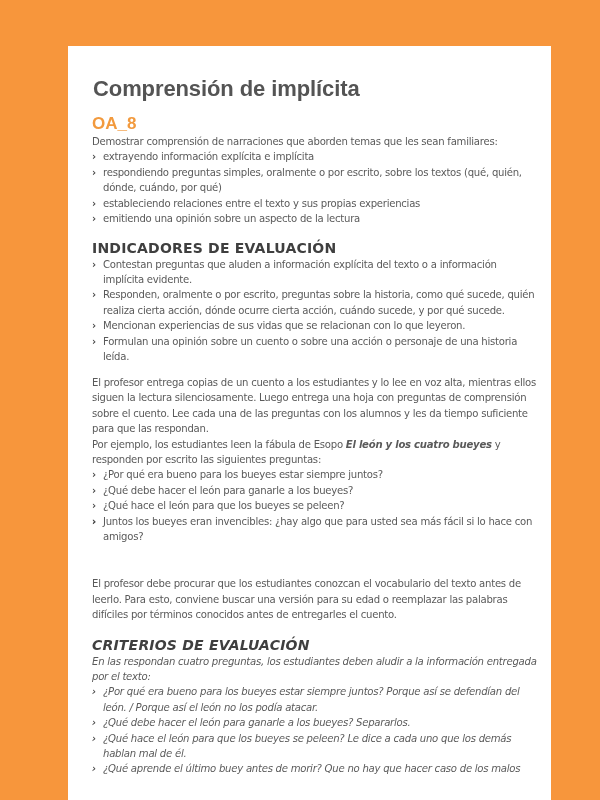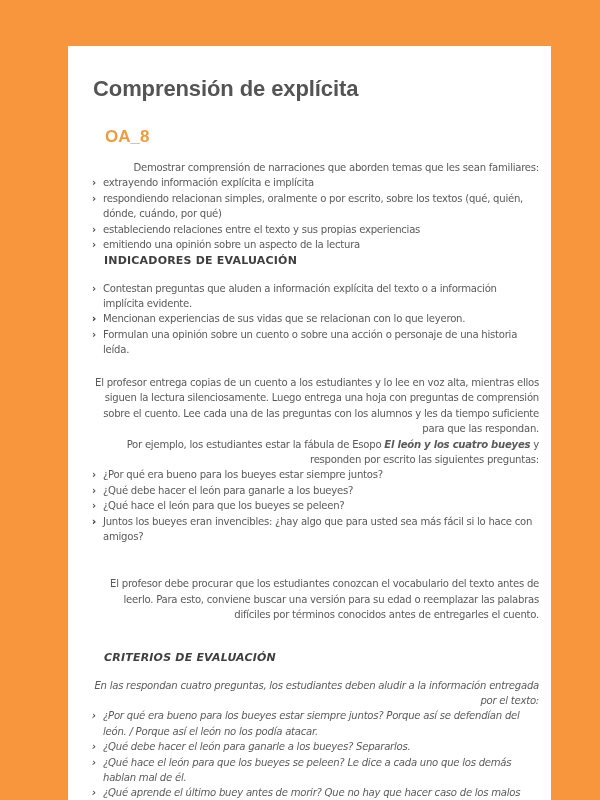--- a/index.html
+++ b/index.html
@@ -35,44 +35,44 @@
     color: #545454;
     letter-spacing: -0.1px;
     white-space: nowrap;
   }
   .section {
     position: absolute;
     left: 24px;
     right: 12px;
   }
   .h-orange {
-    margin: 13px;
+    margin: 0;
     font-family: "Liberation Sans", sans-serif;
     font-weight: bold;
     font-size: 17px;
     color: #F29A3E;
     line-height: 20px;
   }
   .h-small {
-    margin: 12px;
+    margin: 0;
     font-family: "DejaVu Sans", sans-serif;
     font-weight: bold;
-    font-size: 11px;
+    font-size: 14px;
     color: #3f3f3f;
     letter-spacing: 0.2px;
     line-height: 15.5px;
   }
   p, li {
     font-family: "DejaVu Sans", sans-serif;
     font-size: 10.1px;
     color: #5a5a5a;
     line-height: 15.4px;
     letter-spacing: -0.25px;
   }
-  p { margin: 0; text-align: right; }
+  p { margin: 0; }
   ul {
     list-style: none;
     margin: 0;
     padding: 0;
   }
   li {
     position: relative;
     padding-left: 11px;
   }
   li .bullet {
@@ -83,46 +83,46 @@
     color: #4a4a4a;
     font-size: 10px;
   }
   em { font-style: italic; font-weight: bold; }
 </style>
 </head>
 <body>
 
 <div class="page">
 
-  <h1 class="title">Comprensión de explícita</h1>
+  <h1 class="title">Comprensión de implícita</h1>
 
   <div class="section" style="top:68px;">
     <h2 class="h-orange">OA_8</h2>
     <p>Demostrar comprensión de narraciones que aborden temas que les sean familiares:</p>
     <ul>
       <li><span class="bullet">›</span><span>extrayendo información explícita e implícita</span></li>
-      <li><span class="bullet">›</span><span>respondiendo relacionan simples, oralmente o por escrito, sobre los textos (qué, quién, dónde, cuándo, por qué)</span></li>
+      <li><span class="bullet">›</span><span>respondiendo preguntas simples, oralmente o por escrito, sobre los textos (qué, quién, dónde, cuándo, por qué)</span></li>
       <li><span class="bullet">›</span><span>estableciendo relaciones entre el texto y sus propias experiencias</span></li>
       <li><span class="bullet">›</span><span>emitiendo una opinión sobre un aspecto de la lectura</span></li>
     </ul>
   </div>
 
   <div class="section" style="top:195px;">
     <h3 class="h-small">INDICADORES DE EVALUACIÓN</h3>
     <ul>
       <li><span class="bullet">›</span><span>Contestan preguntas que aluden a información explícita del texto o a información implícita evidente.</span></li>
-      <li><span class="bullet">›</span></li>
+      <li><span class="bullet">›</span><span>Responden, oralmente o por escrito, preguntas sobre la historia, como qué sucede, quién realiza cierta acción, dónde ocurre cierta acción, cuándo sucede, y por qué sucede.</span></li>
       <li><span class="bullet">›</span><span>Mencionan experiencias de sus vidas que se relacionan con lo que leyeron.</span></li>
       <li><span class="bullet">›</span><span>Formulan una opinión sobre un cuento o sobre una acción o personaje de una historia leída.</span></li>
     </ul>
   </div>
 
   <div class="section" style="top:329px;">
     <p>El profesor entrega copias de un cuento a los estudiantes y lo lee en voz alta, mientras ellos siguen la lectura silenciosamente. Luego entrega una hoja con preguntas de comprensión sobre el cuento. Lee cada una de las preguntas con los alumnos y les da tiempo suficiente para que las respondan.</p>
-    <p><span>Por ejemplo, los estudiantes estar la fábula de Esopo </span><em>El león y los cuatro bueyes</em><span> y responden por escrito las siguientes preguntas:</span></p>
+    <p><span>Por ejemplo, los estudiantes leen la fábula de Esopo </span><em>El león y los cuatro bueyes</em><span> y responden por escrito las siguientes preguntas:</span></p>
     <ul>
       <li><span class="bullet">›</span><span>¿Por qué era bueno para los bueyes estar siempre juntos?</span></li>
       <li><span class="bullet">›</span><span>¿Qué debe hacer el león para ganarle a los bueyes?</span></li>
       <li><span class="bullet">›</span><span>¿Qué hace el león para que los bueyes se peleen?</span></li>
       <li><span class="bullet">›</span></li>
       <li><span class="bullet">›</span><span>Juntos los bueyes eran invencibles: ¿hay algo que para usted sea más fácil si lo hace con amigos?</span></li>
     </ul>
     <p style="margin-top:32px;">El profesor debe procurar que los estudiantes conozcan el vocabulario del texto antes de leerlo. Para esto, conviene buscar una versión para su edad o reemplazar las palabras difíciles por términos conocidos antes de entregarles el cuento.</p>
   </div>
 

